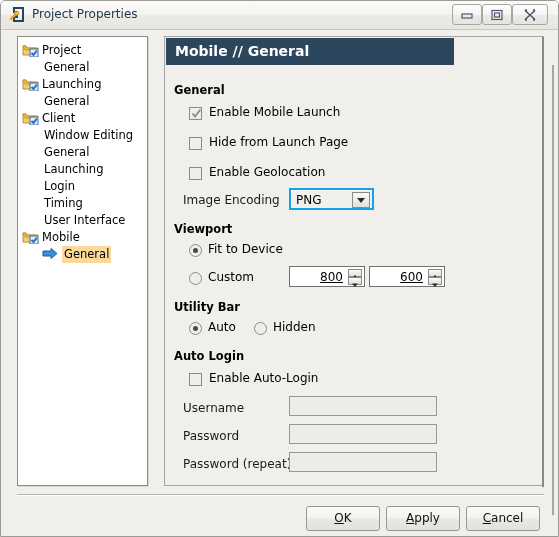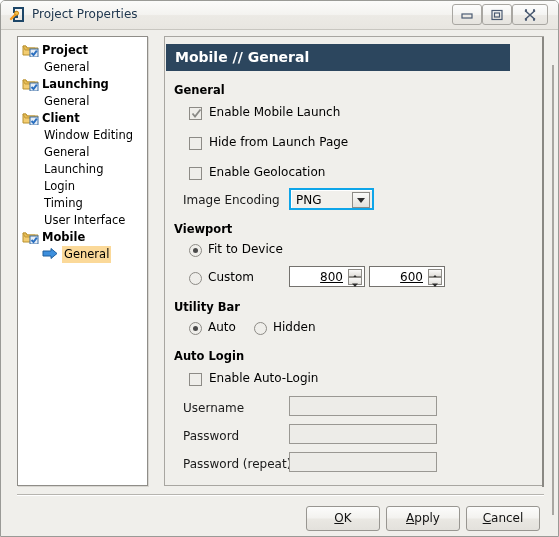--- a/index.html
+++ b/index.html
@@ -87,21 +87,21 @@
     overflow: hidden;
   }
   .tree-row {
     position: relative;
     height: 17px;
     line-height: 17px;
     white-space: nowrap;
     font-size: 11.5px;
     font-family: "DejaVu Sans", sans-serif;
   }
-  .tree-row.lvl0 { padding-left: 4px; font-weight: bold; }
+  .tree-row.lvl0 { padding-left: 4px; font-weight: normal; }
   .tree-row.lvl1 { padding-left: 26px; }
   .tree-icon {
     display: inline-block;
     width: 17px; height: 14px;
     vertical-align: -3px;
     margin-right: 3px;
   }
   .tree-label { display: inline-block; }
   .tree-row.selected .tree-label {
     background: #fbd999;
@@ -119,22 +119,22 @@
     position: absolute;
     left: 163px; top: 6px;
     width: 380px; height: 450px;
     box-sizing: border-box;
     background: #f0efeb;
     border: 1px solid #a8a6a1;
     border-right: none;
   }
   #content-head {
     position: absolute;
-    left: 1px; top: 7px;
-    width: 344px; height: 27px;
+    left: 1px; top: 1px;
+    width: 288px; height: 27px;
     background: #2c465e;
     color: #ffffff;
     font-weight: bold;
     font-size: 14px;
     line-height: 27px;
     padding-left: 9px;
     box-sizing: border-box;
     white-space: nowrap;
     font-family: "DejaVu Sans", sans-serif;
   }

